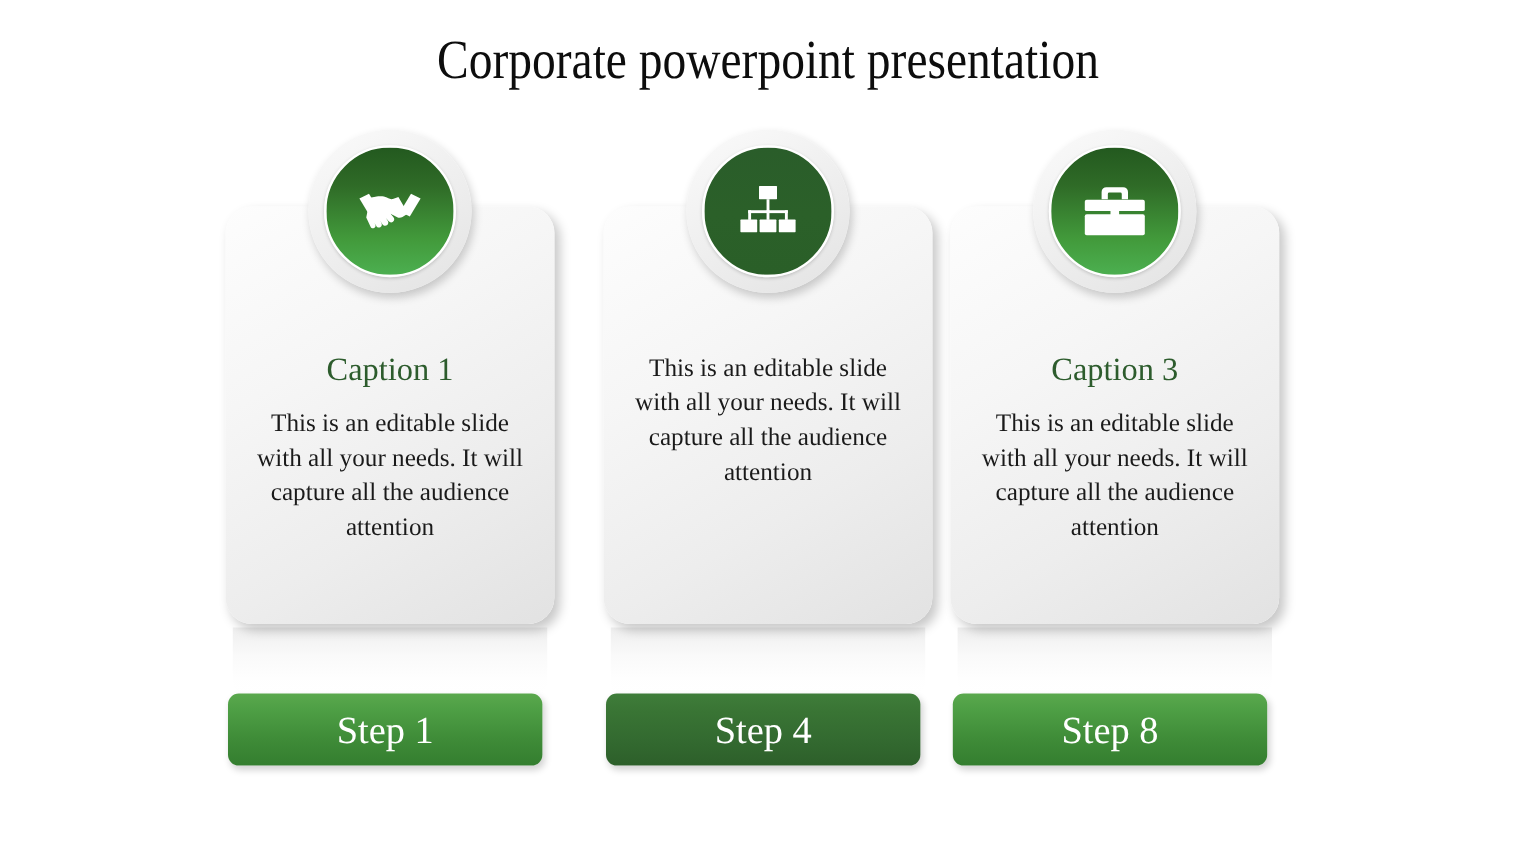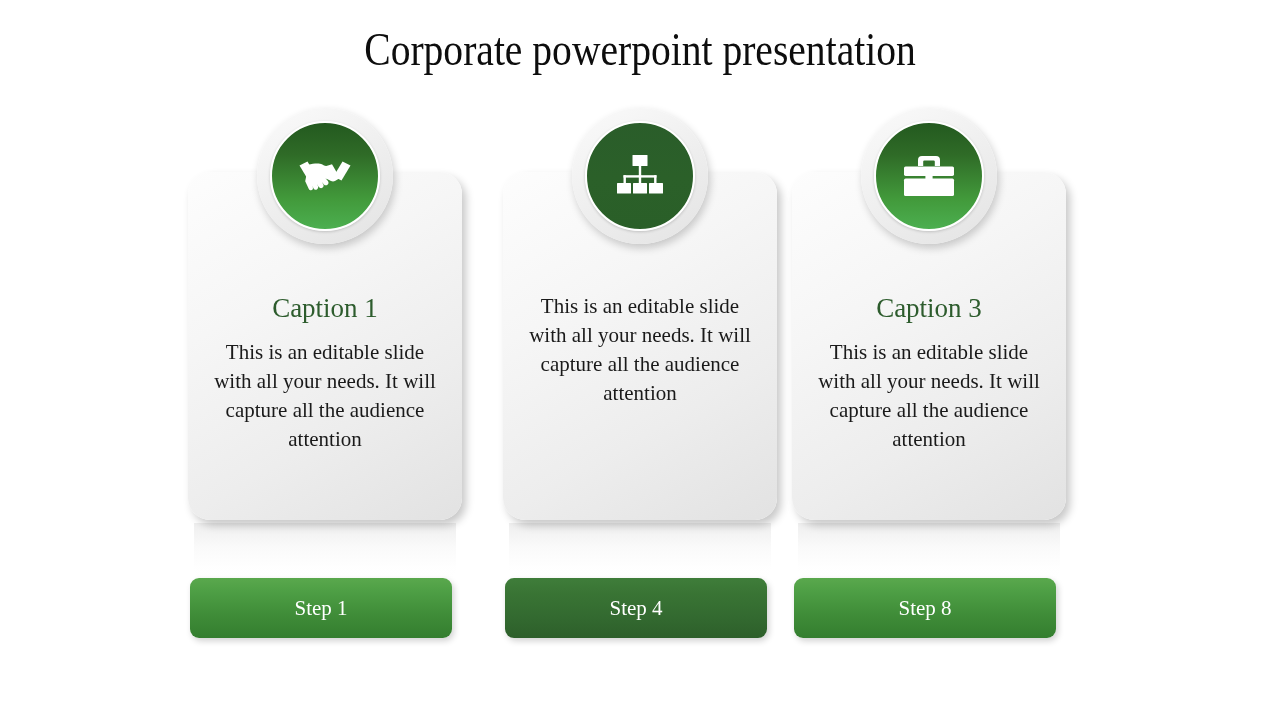--- a/index.html
+++ b/index.html
@@ -166,21 +166,21 @@
     left: 2px;
     width: 262px;
     height: 60px;
     border-radius: 9px;
     border: none;
     padding: 0;
     display: flex;
     align-items: center;
     justify-content: center;
     font-family: "Liberation Serif", "DejaVu Serif", serif;
-    font-size: 21px;
+    font-size: 32px;
     color: #ffffff;
     box-shadow: 2px 3px 6px rgba(0,0,0,0.18);
     cursor: pointer;
     z-index: 3;
   }
   .step-button.bright {
     background: linear-gradient(to bottom, #5aa84d 0%, #4e9f45 22%, #3f8c38 62%, #347e2f 100%);
   }
   .step-button.dark {
     background: linear-gradient(to bottom, #3f7d3a 0%, #397434 26%, #336a30 64%, #2d5f2a 100%);

